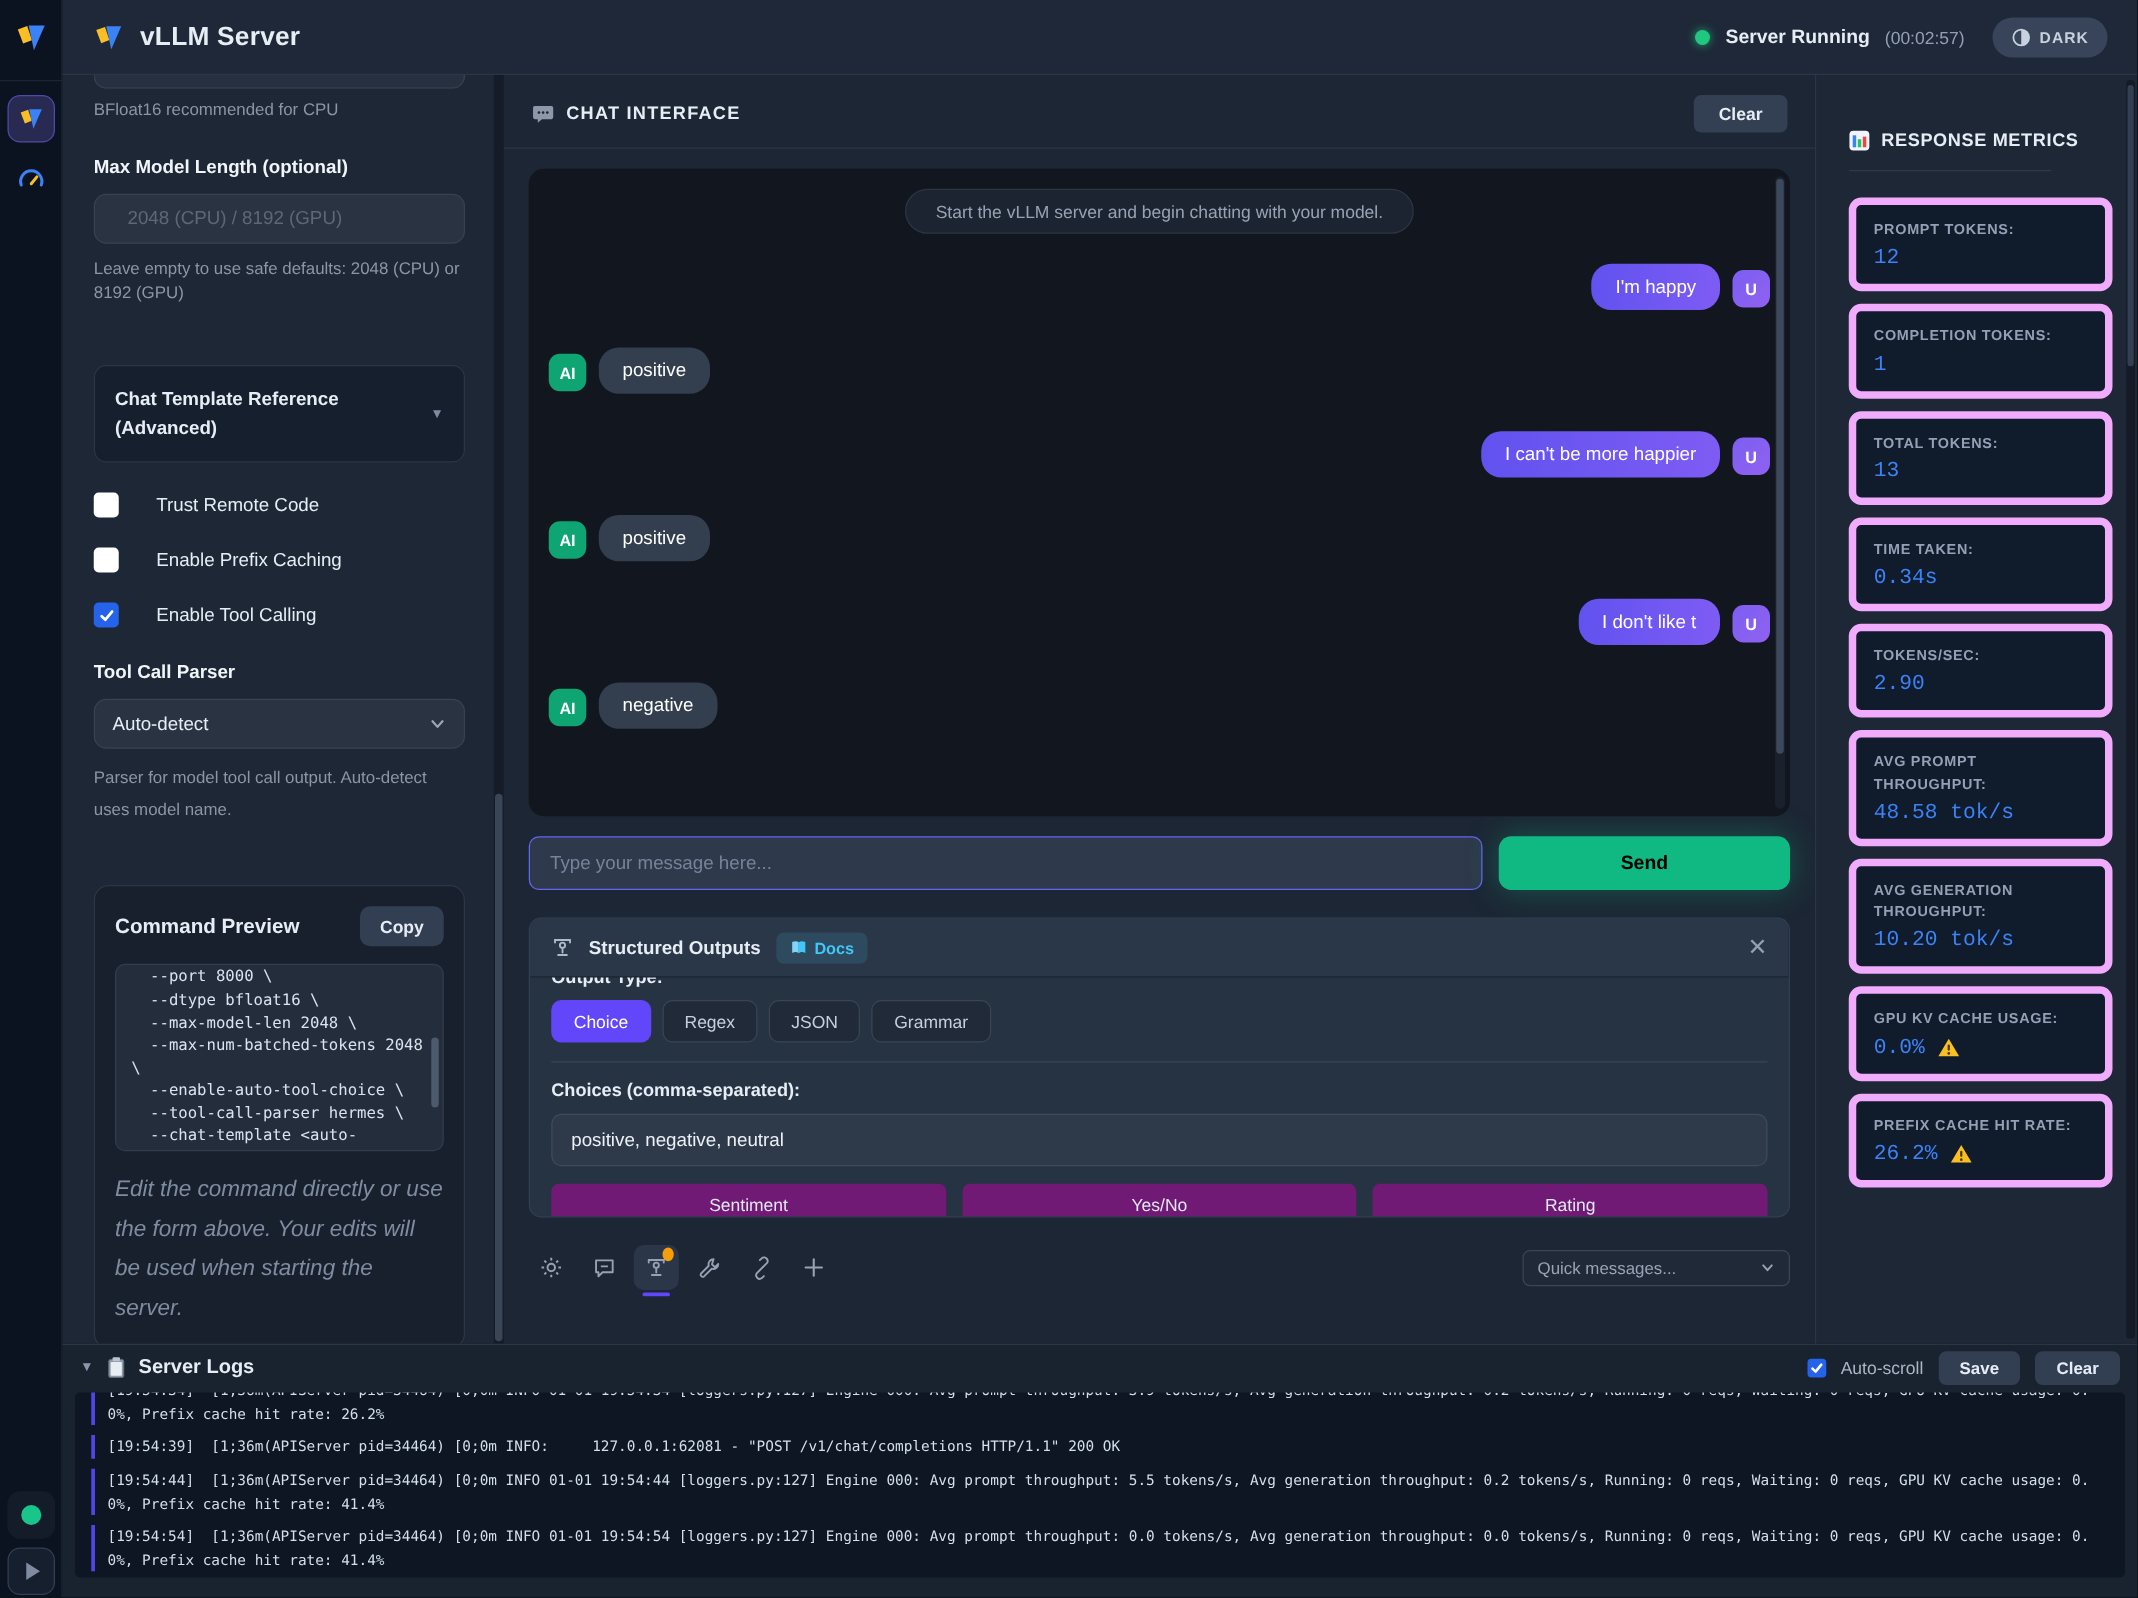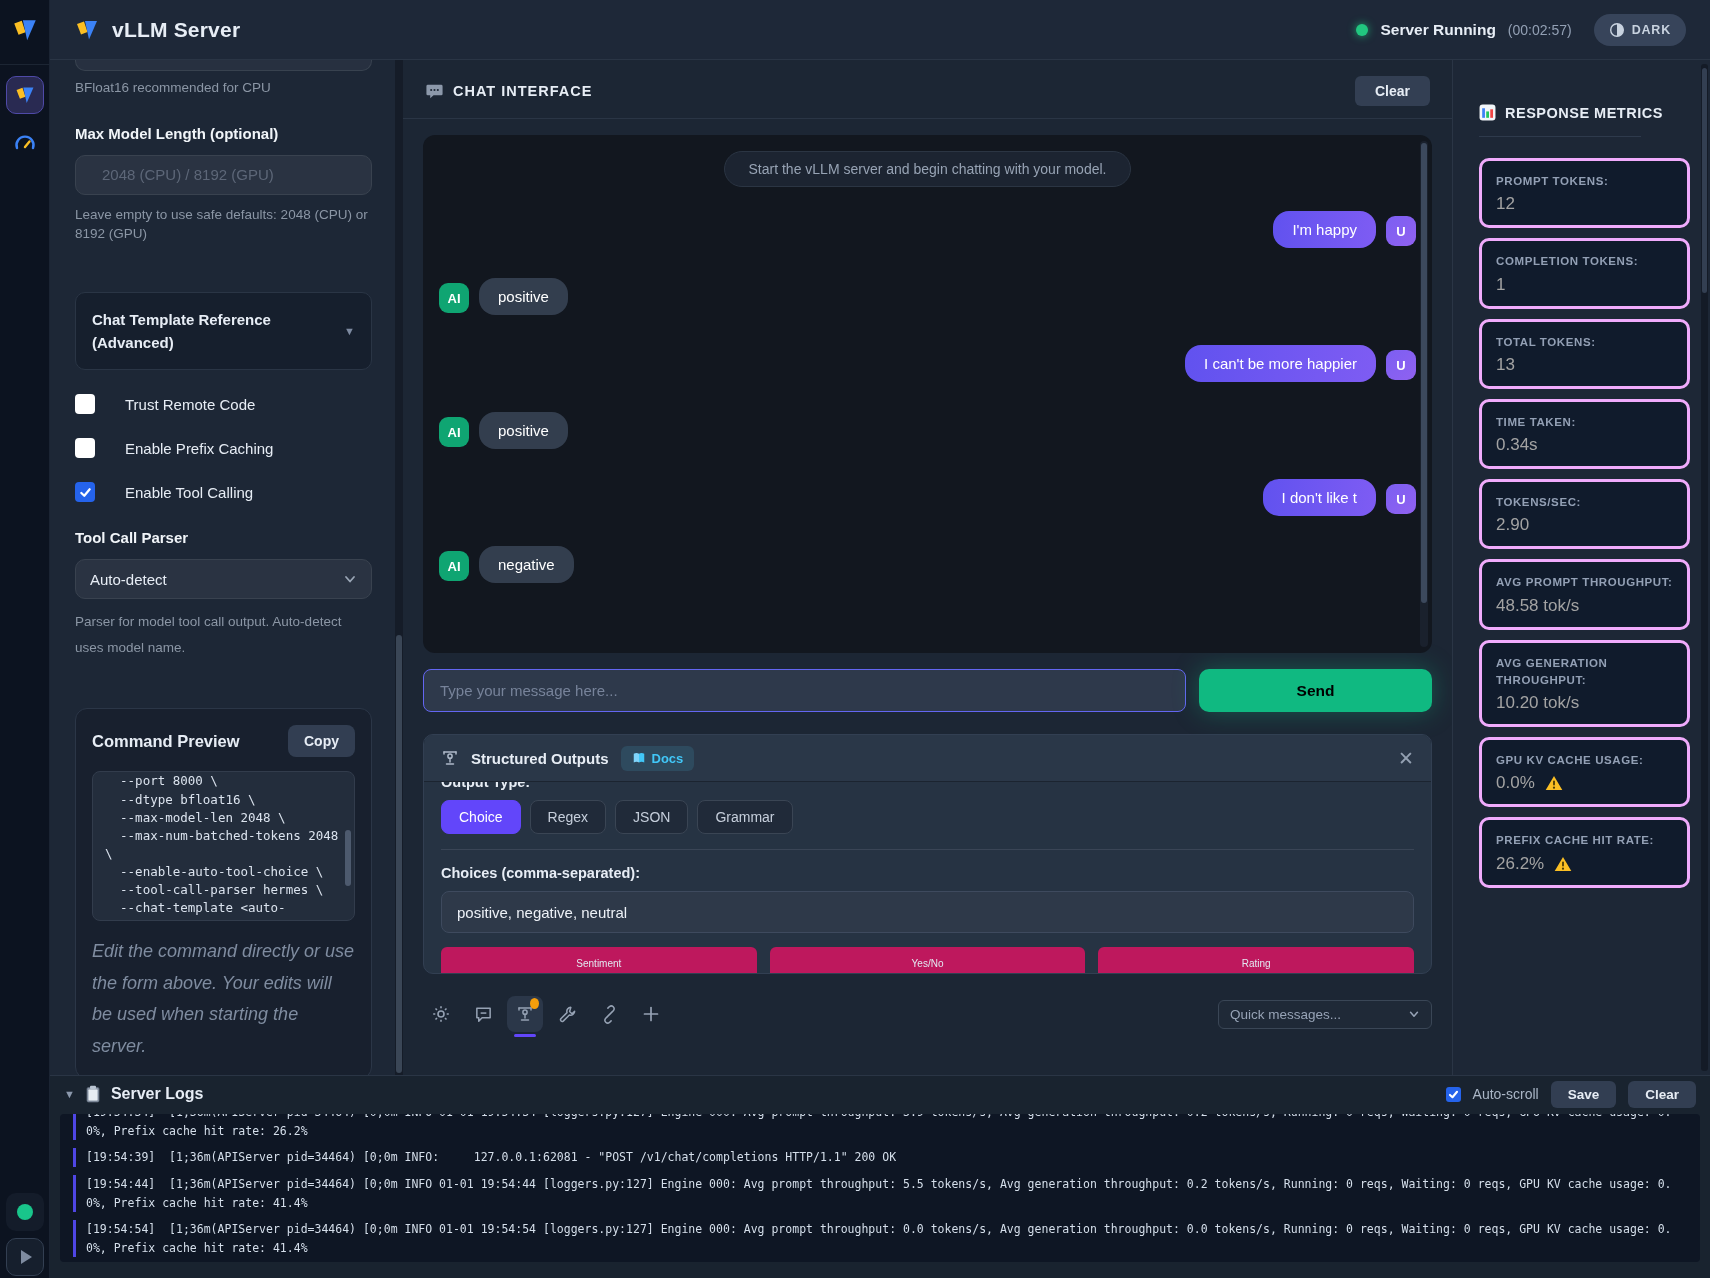--- a/index.html
+++ b/index.html
@@ -95,39 +95,39 @@
   .so-content { padding:0 17px; position:relative; z-index:1; }
   .so-label { font-size:14.5px; font-weight:bold; }
   .so-label.clipped { margin-top:-7px; }
   .type-row { display:flex; gap:9px; margin-top:10px; }
   .type-btn { background:#202a39; border:1px solid #3a4554; border-radius:8px; padding:8px 17px; font-size:14px; color:#c6cfdc; cursor:pointer; }
   .type-btn.active { background:#6246fa; border-color:#6246fa; color:#fff; }
   .so-divider { height:1px; background:#3a4556; margin-top:15px; }
   .choices-label { margin-top:15px; }
   .choices-input { margin-top:10px; width:100%; height:42px; background:#2e3949; border:1px solid #3e4a5e; border-radius:8px; color:#edf1f7; font-size:15px; padding:0 15px; font-family:"Liberation Sans",sans-serif; }
   .preset-row { display:flex; gap:13px; margin-top:14px; }
-  .preset-btn { flex:1; height:33px; background:#be185d; border-radius:6px; display:flex; align-items:center; justify-content:center; font-size:10px; color:#e2e8f1; cursor:pointer; }
+  .preset-btn { flex:1; height:33px; background:#701a75; border-radius:6px; display:flex; align-items:center; justify-content:center; font-size:14px; color:#e2e8f1; cursor:pointer; }
 
   
   .toolbar { display:flex; align-items:center; margin-top:22px; padding-bottom:4px; }
   .tool-btn { position:relative; width:36px; height:36px; border-radius:8px; display:flex; align-items:center; justify-content:center; color:#96a2b4; cursor:pointer; margin-right:6px; }
   .tool-btn.active { background:#2b3749; }
   .tool-btn.active .odot { position:absolute; top:2px; right:4px; width:9px; height:11px; border-radius:50%; background:#f59e0b; }
   .tool-btn.active .uline { position:absolute; left:7px; bottom:-5px; width:22px; height:3px; border-radius:2px; background:#6246fa; }
   .qm-select { margin-left:auto; width:214px; height:29px; background:#1f2937; border:1px solid #3a4656; border-radius:6px; display:flex; align-items:center; padding:0 11px; color:#97a3b6; font-size:13.5px; cursor:pointer; }
   .qm-select .caret { margin-left:auto; color:#97a3b6; }
 
   
   .metrics { position:absolute; left:1452px; top:60px; width:258px; height:1015px; background:#1d2736; border-left:1px solid #2a3545; padding:0 13px 0 26px; }
   .metrics-head { display:flex; align-items:center; gap:9px; margin-top:44px; font-size:14.5px; font-weight:bold; letter-spacing:.5px; }
   .metrics-divider { width:162px; height:1px; background:#2e3a4c; margin-top:15px; }
-  .m-card { width:211px; background:#101b2c; border:3px solid #f0abfc; border-radius:10px; padding:12px 14px 11px 14px; margin-top:10px; }
+  .m-card { width:211px; background:#101b2c; border:6px solid #f0abfc; border-radius:10px; padding:12px 14px 11px 14px; margin-top:10px; }
   .m-card.gap-top { margin-top:21px; }
   .m-label { font-size:11.5px; font-weight:bold; color:#93a0b5; letter-spacing:.6px; line-height:1.5; }
-  .m-value { font-family:Liberation Sans, sans-serif; font-size:17px; color:#a3a3a3; margin-top:4px; display:flex; align-items:center; gap:10px; }
+  .m-value { font-family:Liberation Mono, monospace; font-size:17px; color:#3b82f6; margin-top:4px; display:flex; align-items:center; gap:10px; }
   .metrics-scrollbar { position:absolute; right:2px; top:4px; width:7px; height:1007px; background:#141b27; border-radius:3px; }
   .metrics-scrollbar .thumb { position:absolute; left:1px; top:4px; width:5px; height:225px; border-radius:3px; background:#333f52; }
 
   
   .logs { position:absolute; left:50px; top:1075px; width:1660px; height:203px; background:#19232f; border-top:1px solid #2a3545; }
   .logs-head { height:36px; display:flex; align-items:center; padding:0 14px; gap:10px; }
   .logs-tri { color:#8b98ac; font-size:11px; cursor:pointer; }
   .logs-title { font-size:16px; font-weight:bold; }
   .logs-right { margin-left:auto; display:flex; align-items:center; gap:12px; }
   .as-cb { width:15px; height:15px; border-radius:3px; background:#2563eb; display:flex; align-items:center; justify-content:center; cursor:pointer; }

